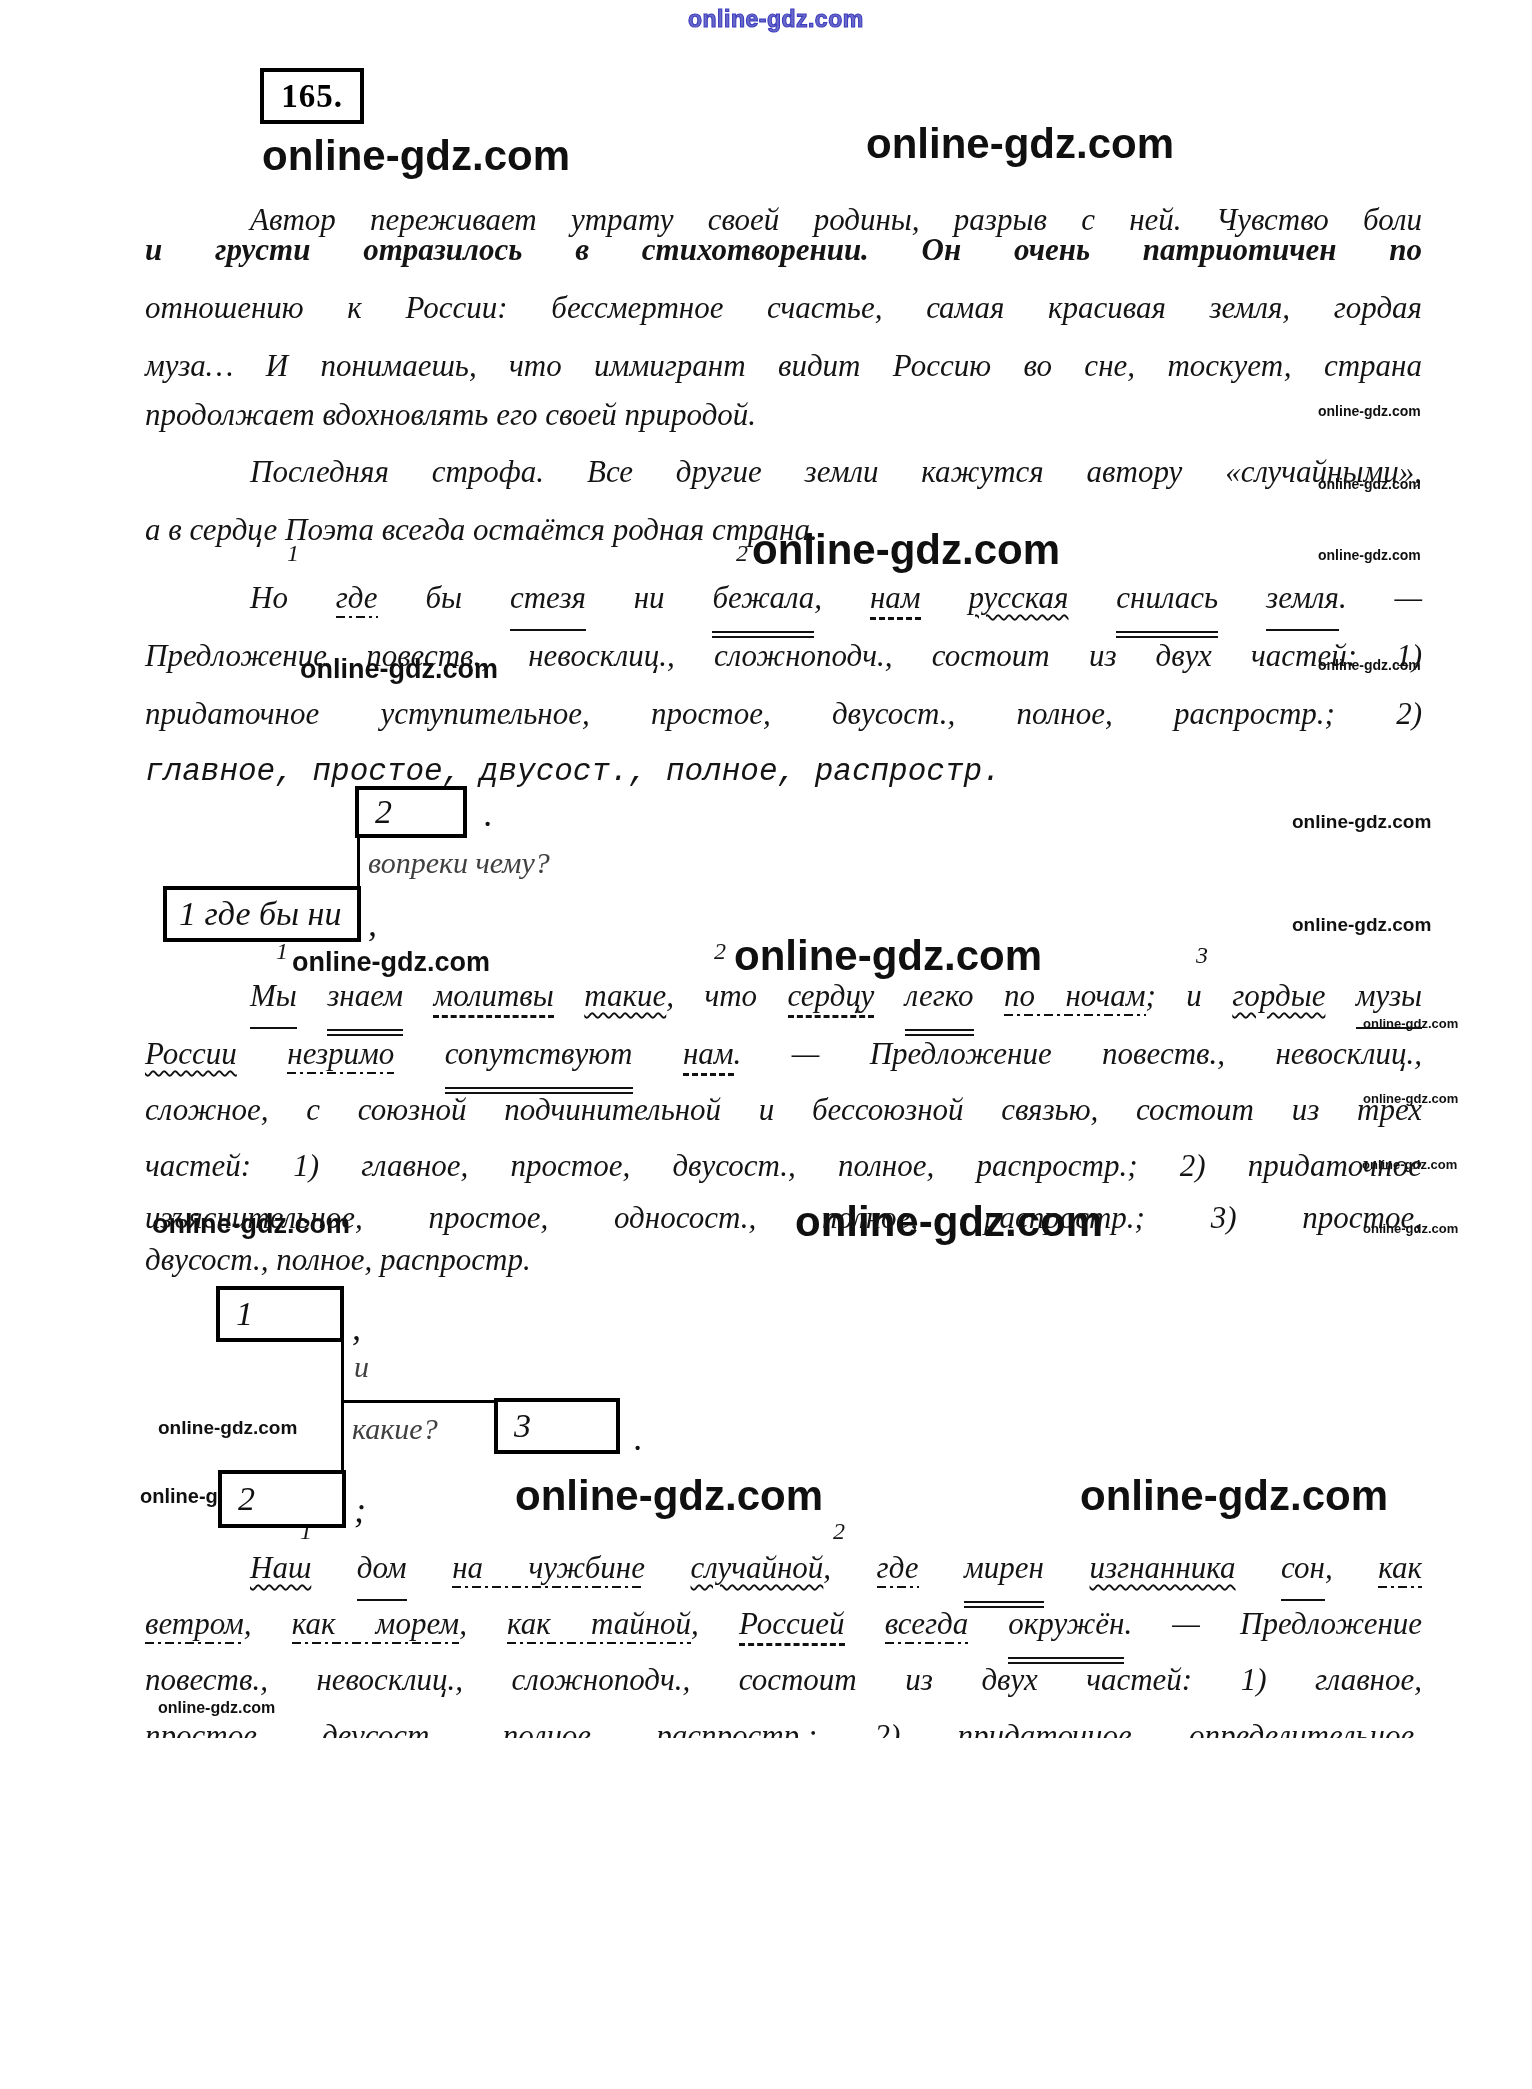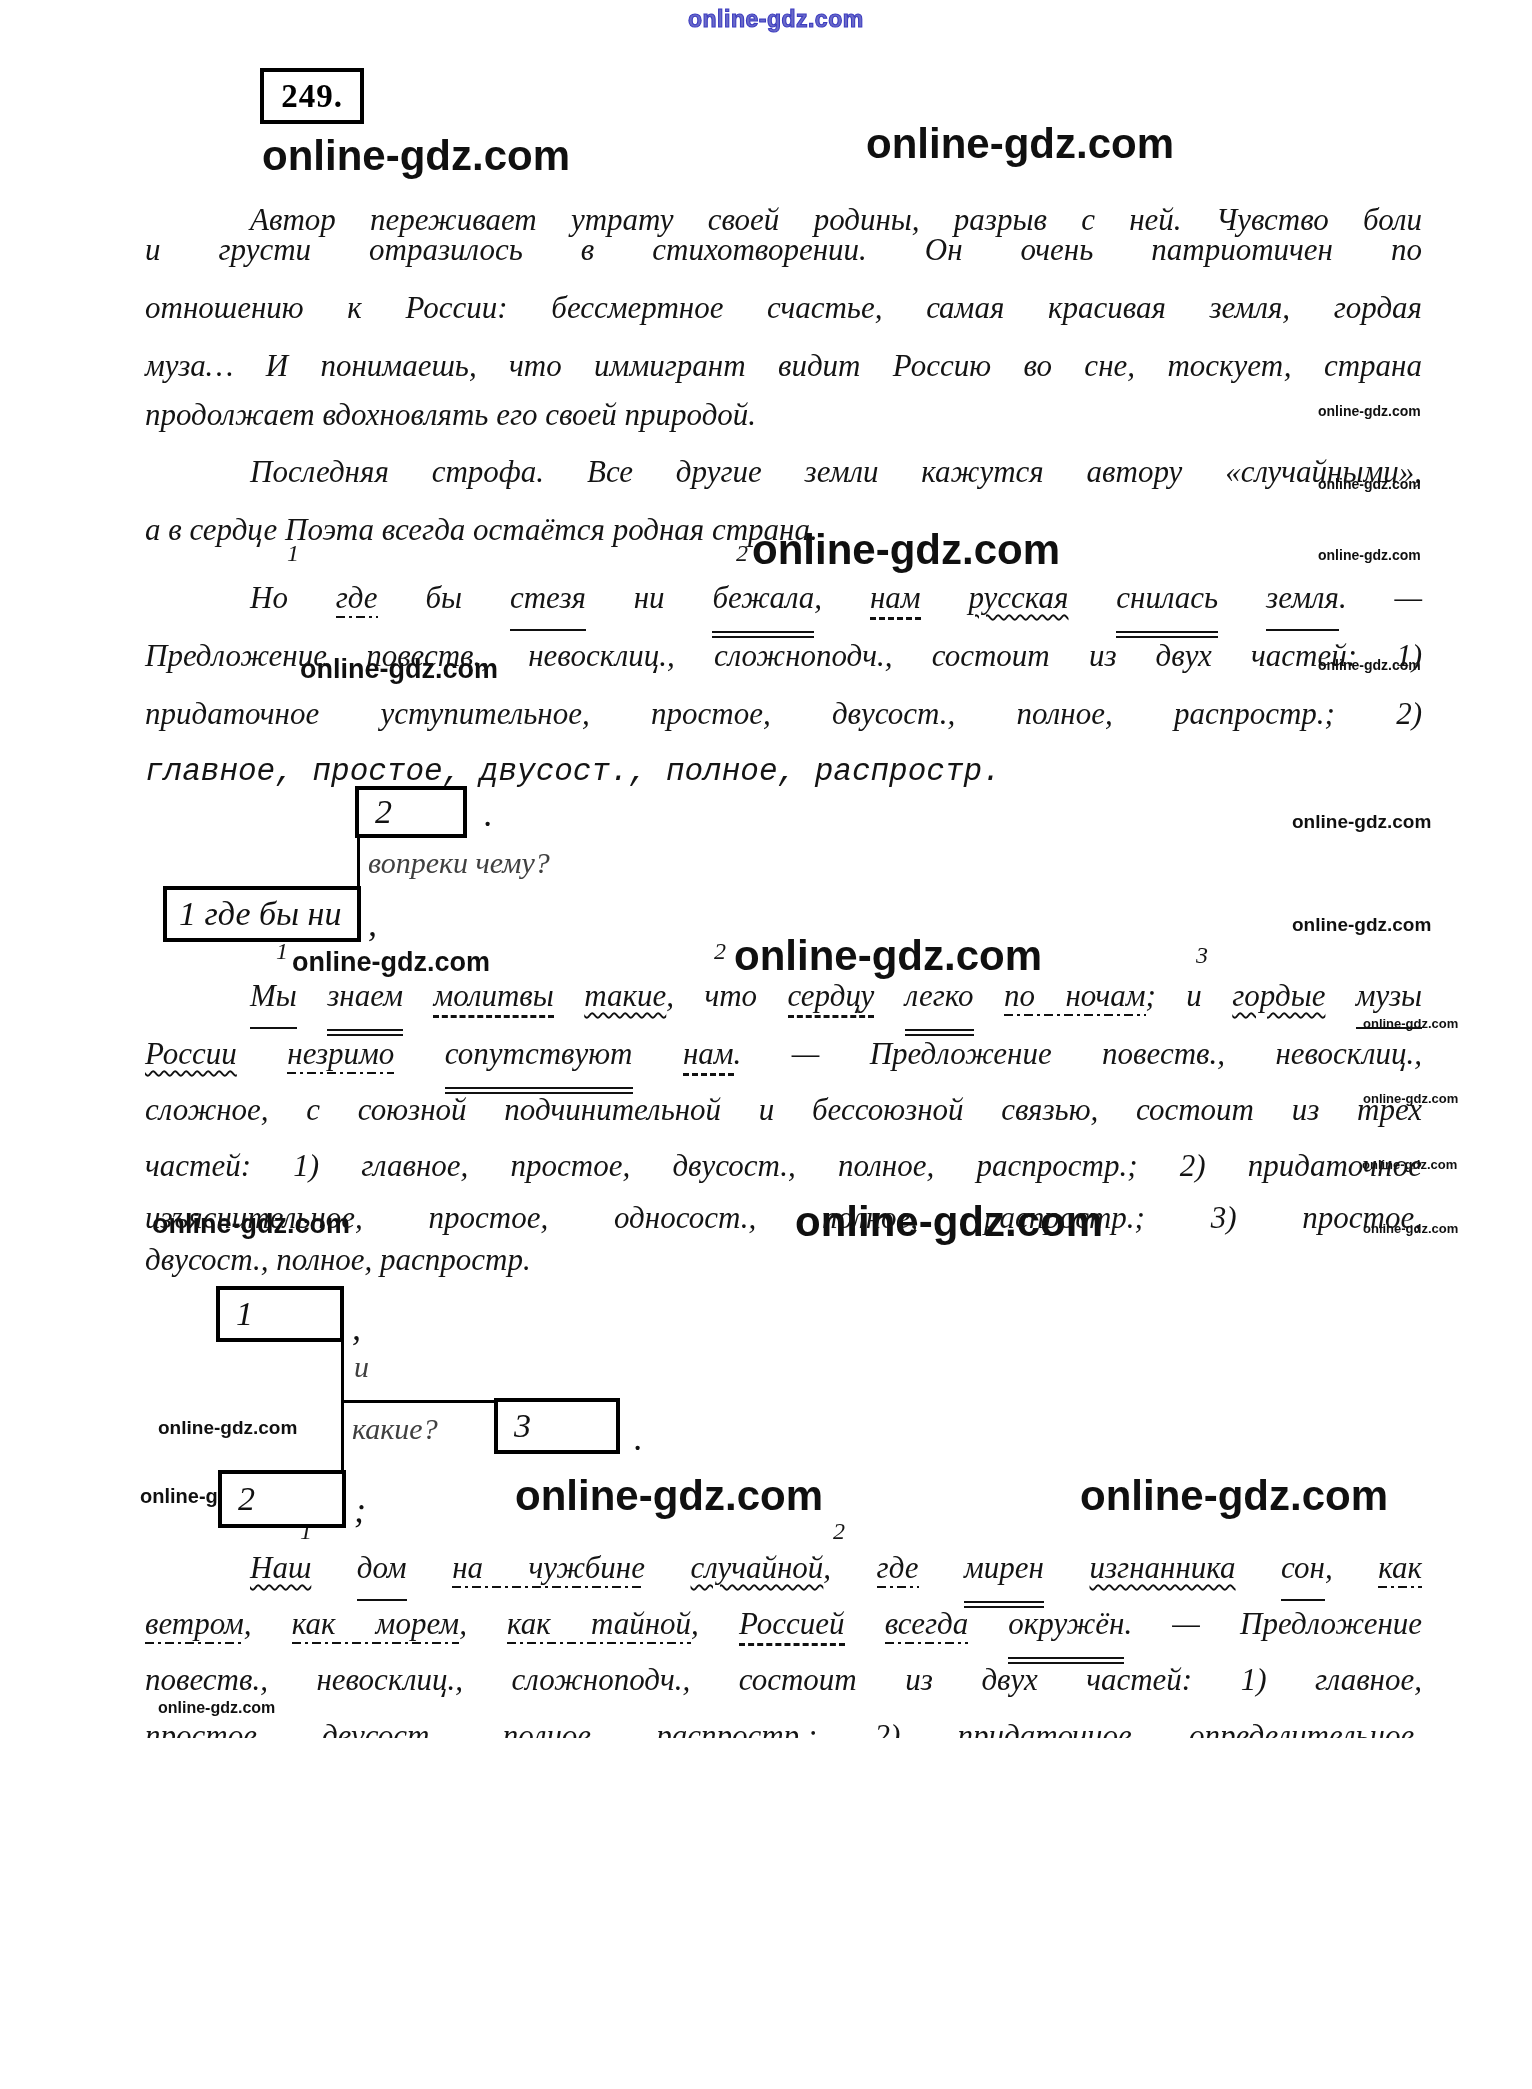--- a/index.html
+++ b/index.html
@@ -41,21 +41,21 @@
   .pent polygon{fill:#fff;stroke:#000;stroke-width:4;}
   .pentlabel{position:absolute;font:italic 34px/1 "Liberation Serif",serif;color:#111;}
 </style>
 </head>
 <body>
 
 <div class="page">
 
   <div class="wm-blue">online-gdz.com</div>
 
-  <div class="exbox">249.</div>
+  <div class="exbox">165.</div>
 
   <div id="wm-layer">
       <div class="wm" style="left: 262px; top: 134px; font-size: 42px;">online-gdz.com</div>
       <div class="wm" style="left: 866px; top: 122px; font-size: 42px;">online-gdz.com</div>
       <div class="wm" style="left: 752px; top: 528px; font-size: 42px;">online-gdz.com</div>
       <div class="wm" style="left: 734px; top: 934px; font-size: 42px;">online-gdz.com</div>
       <div class="wm" style="left: 795px; top: 1200px; font-size: 42px;">online-gdz.com</div>
       <div class="wm" style="left: 515px; top: 1474px; font-size: 42px;">online-gdz.com</div>
       <div class="wm" style="left: 1080px; top: 1474px; font-size: 42px;">online-gdz.com</div>
       <div class="wm" style="left: 555px; top: 1796px; font-size: 42px;">online-gdz.com</div>
@@ -84,21 +84,21 @@
       <span class="sup" style="left: 736px; top: 540px;">2</span>
       <span class="sup" style="left: 276px; top: 938px;">1</span>
       <span class="sup" style="left: 714px; top: 938px;">2</span>
       <span class="sup" style="left: 1196px; top: 942px;">3</span>
       <span class="sup" style="left: 300px; top: 1518px;">1</span>
       <span class="sup" style="left: 833px; top: 1518px;">2</span>
     </div>
 
   <div id="text-layer">
       <div class="tl ind just" style="top: 172px; margin-top: 28px;"><span class="rn u-n">Автор переживает утрату своей родины, разрыв с ней. Чувство боли</span></div>
-      <div class="tl just" style="top: 230px;"><span class="rn u-n">и грусти отразилось в стихотворении. Он очень патриотичен по</span></div>
+      <div class="tl just" style="top: 230px; font-weight: bold;"><span class="rn u-n">и грусти отразилось в стихотворении. Он очень патриотичен по</span></div>
       <div class="tl just" style="top: 288px;"><span class="rn u-n">отношению к России: бессмертное счастье, самая красивая земля, гордая</span></div>
       <div class="tl just" style="top: 346px;"><span class="rn u-n">муза… И понимаешь, что иммигрант видит Россию во сне, тоскует, страна</span></div>
       <div class="tl" style="top: 395px;"><span class="rn u-n">продолжает вдохновлять его своей природой.</span></div>
       <div class="tl ind just" style="top: 452px;"><span class="rn u-n">Последняя строфа. Все другие земли кажутся автору «случайными»,</span></div>
       <div class="tl" style="top: 510px;"><span class="rn u-n">а в сердце Поэта всегда остаётся родная страна.</span></div>
       <div class="tl ind just" style="top: 578px;"><span class="rn u-n">Но </span><span class="rn u-dd">где</span><span class="rn u-n"> бы </span><span class="rn u-s">стезя</span><span class="rn u-n"> ни </span><span class="rn u-d">бежала</span><span class="rn u-n">, </span><span class="rn u-da">нам</span><span class="rn u-n"> </span><span class="rn u-w">русская</span><span class="rn u-n"> </span><span class="rn u-d">снилась</span><span class="rn u-n"> </span><span class="rn u-s">земля</span><span class="rn u-n">. —</span></div>
       <div class="tl just" style="top: 636px;"><span class="rn u-n">Предложение повеств., невосклиц., сложноподч., состоит из двух частей: 1)</span></div>
       <div class="tl just" style="top: 694px;"><span class="rn u-n">придаточное уступительное, простое, двусост., полное, распростр.; 2)</span></div>
       <div class="tl" style="top: 752px; font-family: Liberation Mono, monospace;"><span class="rn u-n">главное, простое, двусост., полное, распростр.</span></div>
       <div class="tl ind just" style="top: 976px;"><span class="rn u-s">Мы</span><span class="rn u-n"> </span><span class="rn u-d">знаем</span><span class="rn u-n"> </span><span class="rn u-da">молитвы</span><span class="rn u-n"> </span><span class="rn u-w">такие</span><span class="rn u-n">, что </span><span class="rn u-da">сердцу</span><span class="rn u-n"> </span><span class="rn u-d">легко</span><span class="rn u-n"> </span><span class="rn u-dd">по ночам</span><span class="rn u-n">; и </span><span class="rn u-w">гордые</span><span class="rn u-n"> </span><span class="rn u-s">музы</span></div>

